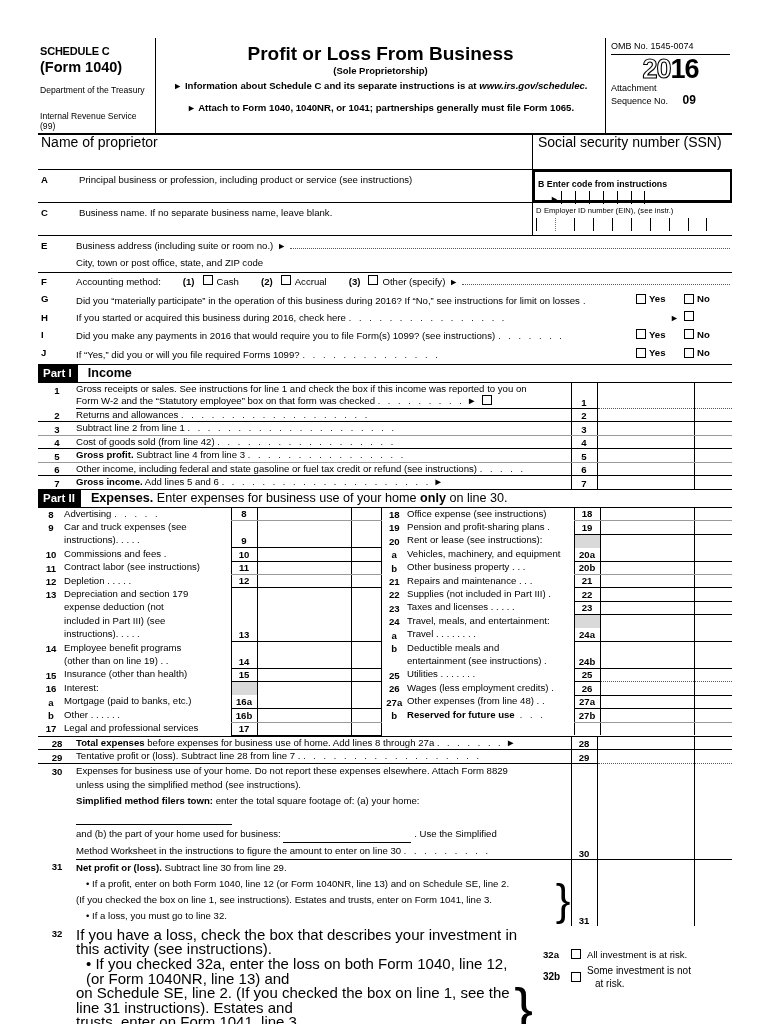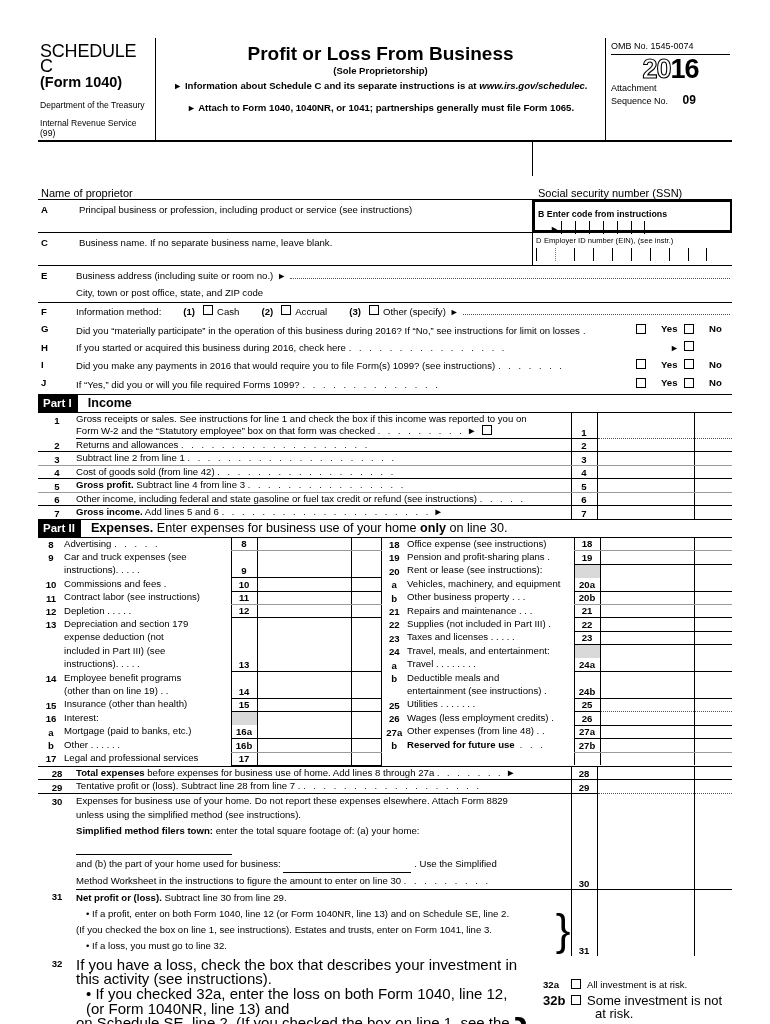--- a/index.html
+++ b/index.html
@@ -13,21 +13,21 @@
   }
   .page { position:relative; width:770px; height:1024px; padding:0; }
   .form { position:absolute; left:38px; top:38px; width:694px; }
 
   
   .b { font-weight:bold; }
 
   
   .hdr { display:flex; border-bottom:2px solid #000; }
   .hdr-left { width:118px; padding:6px 4px 2px 2px; border-right:1px solid #000; }
-  .sched-c { font-size:18px; font-weight:normal; line-height:15px; letter-spacing:-0.2px;}
+  .sched-c { font-size:11px; font-weight:bold; line-height:15px; letter-spacing:-0.2px;}
   .form1040 { font-size:14.5px; font-weight:bold; line-height:16px; }
   .dept { font-size:8.6px; line-height:10px; margin-top:10px; }
   .hdr-mid { flex:1; text-align:center; padding:5px 2px 2px 2px; border-right:1px solid #000; }
   .title { font-size:19px; font-weight:bold; letter-spacing:0px; line-height:22px; }
   .subtitle { font-size:9.5px; font-weight:bold; line-height:12px; }
   .attline { font-size:9.6px; font-weight:bold; line-height:14px; margin-top:2px; }
   .attline i { font-style:italic; }
   .hdr-right { width:126px; padding:3px 2px 1px 5px; }
   .omb { font-size:9px; line-height:11px; border-bottom:1px solid #000; padding-bottom:2px;}
   .yearbox { text-align:center; }
@@ -37,21 +37,21 @@
   .year .hollow { color:#fff; text-shadow:none; -webkit-text-stroke:1.1px #000; }
   .attach { font-size:9px; line-height:11px; }
   .seqno { font-size:9px; line-height:12px; }
   .seqno b { font-size:12px;padding-left:12px; }
   .arrowg { font-size:9px; }
 
   
   .prop-row { display:flex; border-bottom:1px solid #000; }
   .prop-left { flex:1; padding:2px 3px 0 3px; border-right:1px solid #000; height:34px; }
   .prop-right { width:199px; padding:2px 3px 0 5px; }
-  .lbl { font-size:11px; line-height:11px;margin-top:44px; }
+  .lbl { font-size:14px; line-height:11px; }
 
   .ab-row { display:flex; border-bottom:1px solid #000; min-height:32px; }
   .ab-left { flex:1; display:flex; padding:4px 3px 0 3px; border-right:1px solid #000; }
   .ab-ltr { width:38px; font-size:9.5px; font-weight:bold; }
   .ab-txt { font-size:9.6px; line-height:12px; }
   .ab-right { width:199px; position:relative; }
 
   .bbox { border:2px solid #000; margin:0; padding:7px 2px 0 3px; height:32px; }
   .bbox .t { font-size:8.8px; font-weight:bold; }
   .codecells { display:flex; align-items:flex-end; height:14px; margin-top:1px; padding-left:12px;}
@@ -68,21 +68,21 @@
   .eincells .c.last { border-right:1px solid #000; }
 
   
   .ej { display:flex; font-size:9.6px; line-height:13px; padding:2px 0 1px 0; }
   .ej .ltr { width:38px; font-weight:bold; flex:none; padding-left:3px;}
   .ej .txt { flex:1; display:flex; align-items:baseline; }
   .dots { flex:1; overflow:hidden; white-space:nowrap; letter-spacing:2.6px; font-size:9px; margin:0 3px; color:#000; }
   .e-row { border-bottom:1px solid #000; }
   .dline { flex:1; border-bottom:1px dotted #555; margin:0 2px 3px 4px; height:8px; }
   .cbx { display:inline-block; width:10px; height:10px; border:1px solid #000; vertical-align:-1px; }
-  .yn { display:flex; align-items:center; gap:15px; width:48px; justify-content:flex-start; }
+  .yn { display:flex; align-items:center; gap:3px; width:48px; justify-content:flex-start; }
   .yn .b { font-size:9.6px; }
 
   
   .partbar { display:flex; align-items:center; border-top:1px solid #000; border-bottom:1px solid #000; background:#fff; height:19px; }
   .parttag { background:#000; color:#fff; font-size:11.5px; font-weight:bold; padding:1px 6px 1px 5px; margin:0; line-height:15px; }
   .parttitle { font-size:12.6px; font-weight:bold; margin-left:10px; }
   .parttitle .nrm { font-weight:normal; }
 
   
   .inc { width:100%; border-collapse:collapse; }
@@ -130,21 +130,21 @@
 <body>
 
 <div class="page">
  <div class="form">
 
   <div class="hdr">
     <div class="hdr-left">
       <div class="sched-c">SCHEDULE C</div>
       <div class="form1040">(Form 1040)</div>
       <div class="dept">Department of the Treasury</div>
-      <div class="dept" style="margin-top:8px">Internal Revenue Service (99)</div>
+      <div class="dept" style="margin-top:16px">Internal Revenue Service (99)</div>
     </div>
     <div class="hdr-mid">
       <div class="title">Profit or Loss From Business</div>
       <div class="subtitle">(Sole Proprietorship)</div>
       <div class="attline">
         <span class="arrowg">►</span>
         <span>Information about Schedule C and its separate instructions is at</span>
         <i>www.irs.gov/schedulec.</i>
       </div>
       <div class="attline" style="margin-top:8px">
@@ -236,21 +236,21 @@
   <div class="ej e-row" style="padding-bottom:3px">
     <div class="ltr"></div>
     <div class="txt">
       <span>City, town or post office, state, and ZIP code</span>
     </div>
   </div>
 
   <div class="ej">
     <div class="ltr">F</div>
     <div class="txt">
-      <span>Information method:</span>
+      <span>Accounting method:</span>
       <span class="b" style="margin-left:22px">(1)</span>
       <span class="cbx" style="margin:0 4px 0 8px"></span>
       <span>Cash</span>
       <span class="b" style="margin-left:22px">(2)</span>
       <span class="cbx" style="margin:0 4px 0 8px"></span>
       <span>Accrual</span>
       <span class="b" style="margin-left:22px">(3)</span>
       <span class="cbx" style="margin:0 4px 0 8px"></span>
       <span>Other (specify)</span>
       <span class="arrowg" style="margin-left:4px">►</span>
@@ -742,21 +742,21 @@
         </div>
         <div class="brace" style="font-size:56px;line-height:40px">}</div>
       </div>
     </div>
     <div style="width:199px;padding-left:10px;padding-top:22px">
       <div style="display:flex;align-items:flex-start;font-size:9.6px;line-height:13px;margin-bottom:3px">
         <span class="b" style="width:24px">32a</span>
         <span class="cbx" style="margin:1px 6px 0 4px;flex:none"></span>
         <span>All investment is at risk.</span>
       </div>
-      <div style="display:flex;align-items:flex-start;font-size:13px;line-height:13px">
+      <div style="display:flex;align-items:center;font-size:10px;line-height:13px">
         <span class="b" style="width:24px">32b</span>
         <span class="cbx" style="margin:1px 6px 0 4px;flex:none"></span>
         <span>
           <span>Some investment is not</span><br>
           <span style="margin-left:8px">at risk.</span>
         </span>
       </div>
     </div>
   </div>
 

